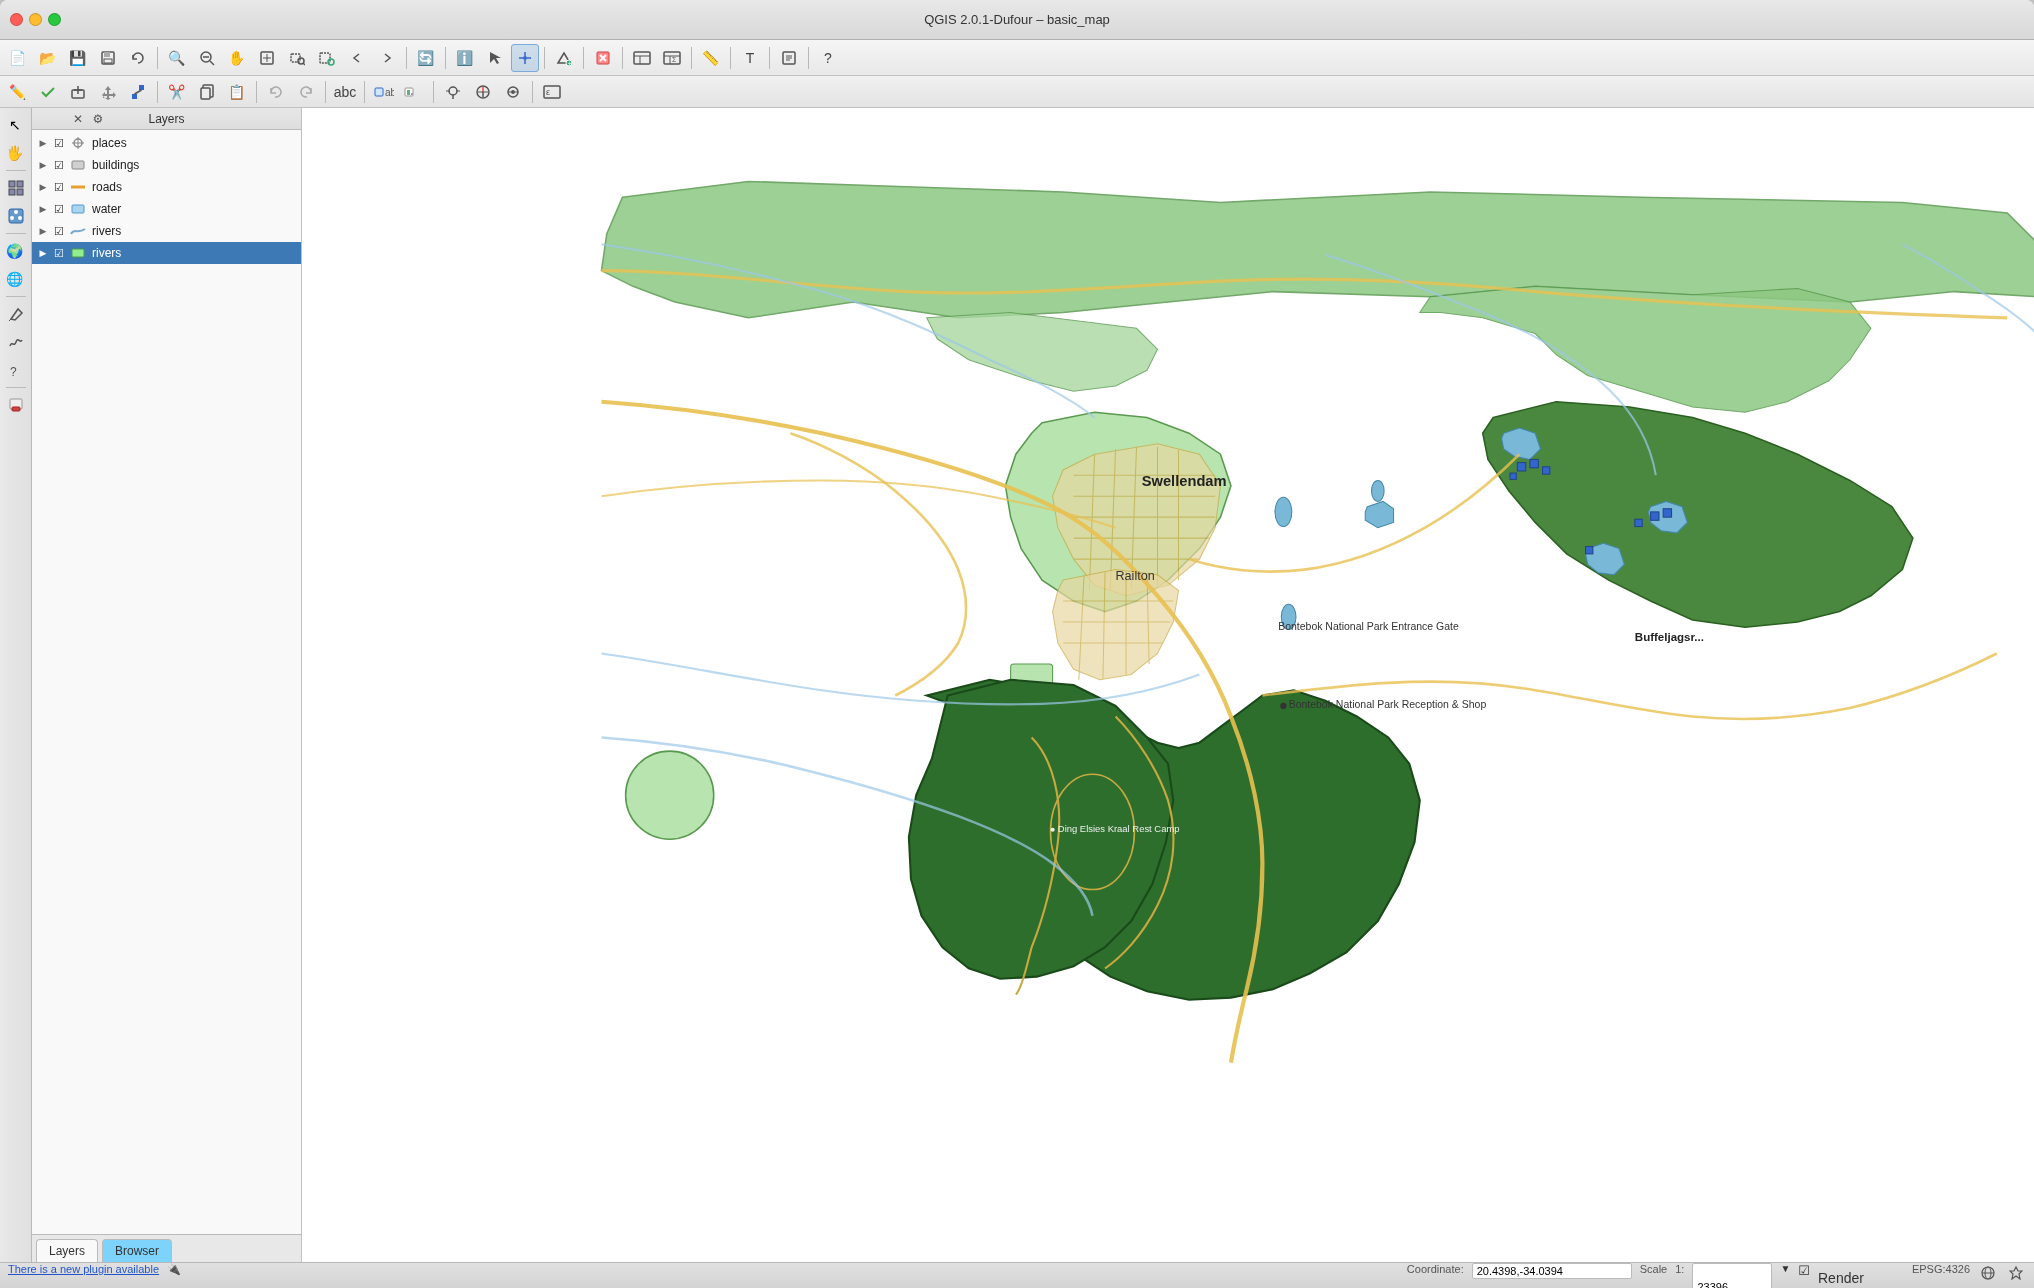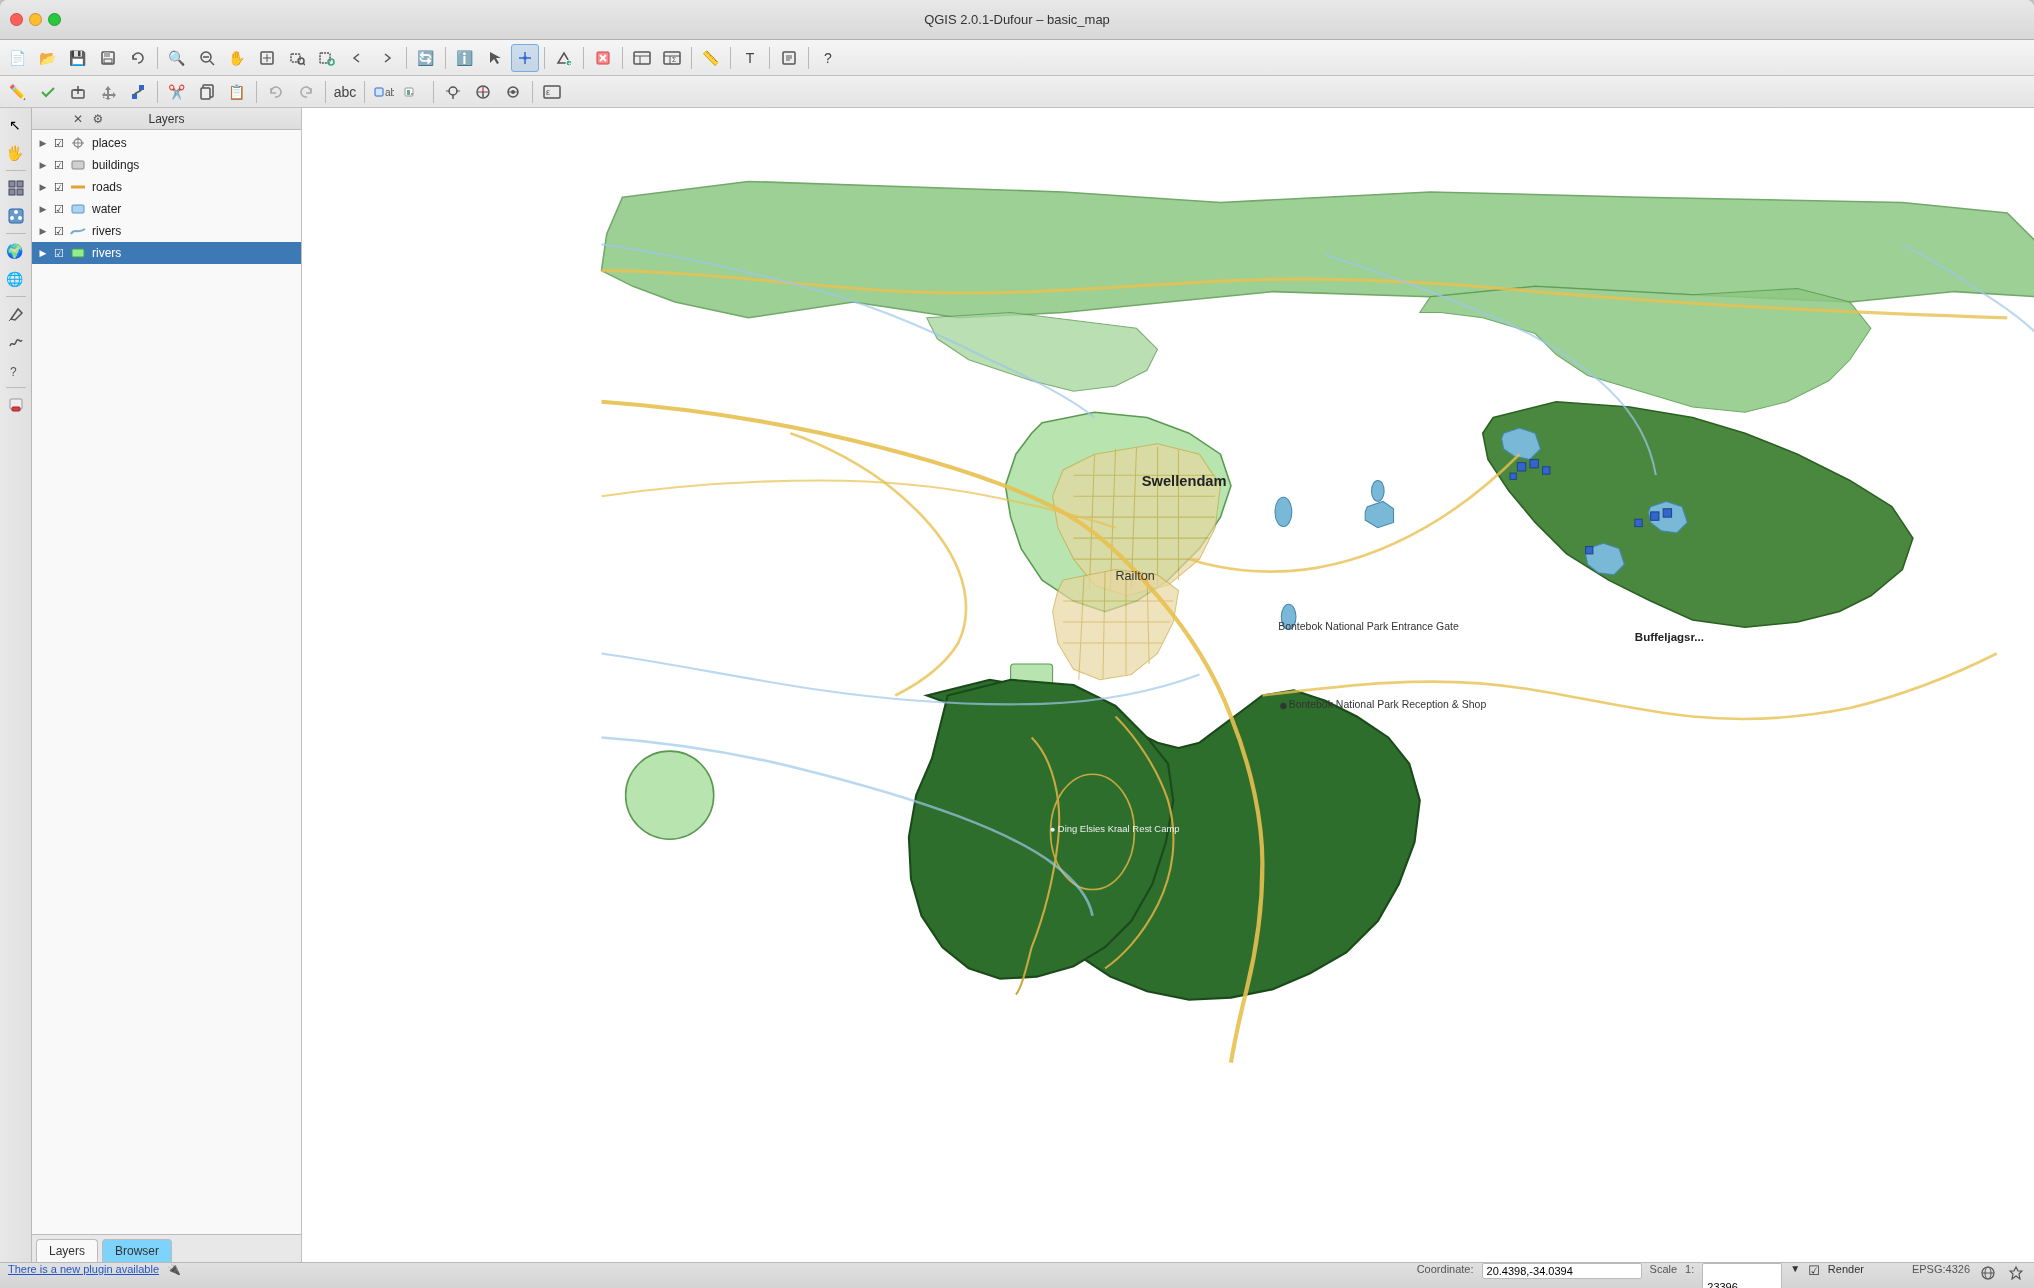--- a/index.html
+++ b/index.html
@@ -779,21 +779,21 @@
     <span class="status-link">There is a new plugin available</span>
     <span>🔌</span>
     <span class="spacer"></span>
     <span class="status-coord-label">Coordinate:</span>
     <input class="status-coord-input" readonly="" value="20.4398,-34.0394" style="">
     <span class="status-scale-label">Scale</span>
     <span style="color:#555;">1:</span>
     <input class="status-scale-input" readonly="" value="23396" style="">
     <span style="font-size:10px; cursor:pointer;">▼</span>
     <span style="font-size:13px; cursor:pointer;">☑</span>
-    <span style="font-size:11px;">Render</span>
+    <span style="font-size:14px;margin-top:7px;">Render</span>
     <span class="status-epsg">EPSG:4326</span>
     <button class="tb-btn" style="width:20px; height:20px;">
       <svg width="14" height="14" viewBox="0 0 14 14">
           <circle cx="7" cy="7" r="6" fill="none" stroke="#555" stroke-width="1.2"></circle>
           <ellipse cx="7" cy="7" rx="3" ry="6" fill="none" stroke="#555" stroke-width="1"></ellipse>
           <line x1="1" y1="7" x2="13" y2="7" stroke="#555" stroke-width="1"></line>
         </svg>
     </button>
     <button class="tb-btn" style="width:20px; height:20px;">
       <svg width="14" height="14" viewBox="0 0 14 14">

